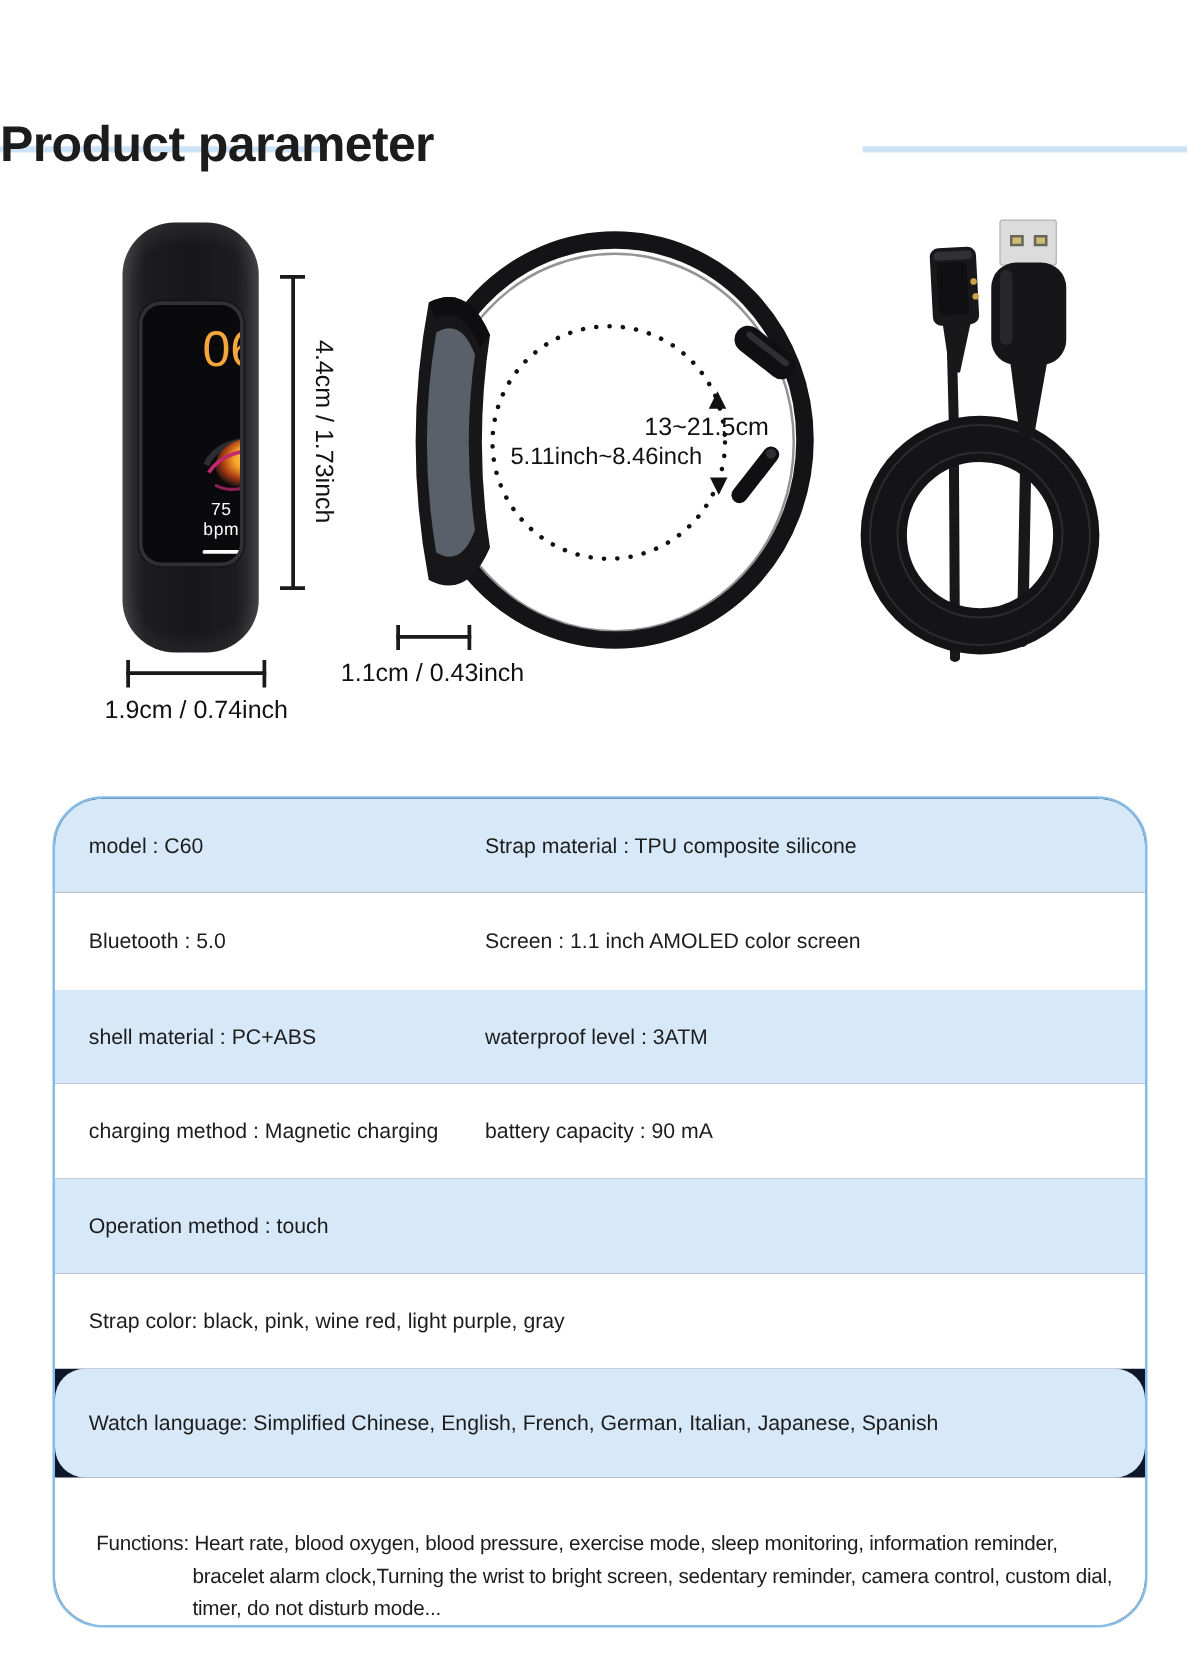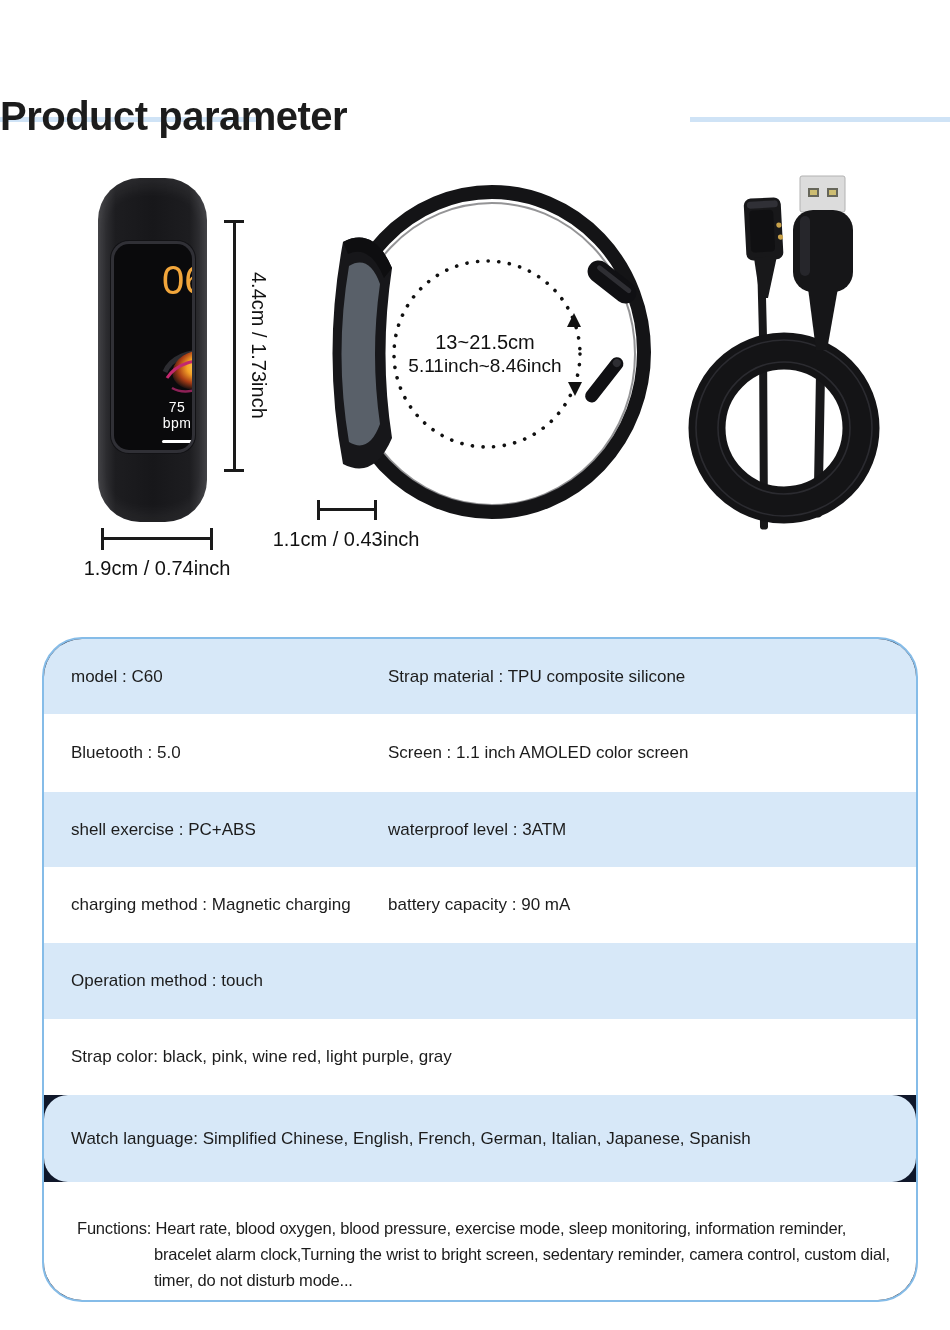--- a/index.html
+++ b/index.html
@@ -31,38 +31,38 @@
   .home-bar { width:30px; height:3px; background:#fff; border-radius:2px; margin:9px auto 0; }
 
   
   .dim-line { position:absolute; background:#1a1a1a; }
   .dim-label { position:absolute; font-size:20px; color:#111; white-space:nowrap; }
   .dim-label-v { writing-mode:vertical-rl; }
   .dim-label-c { text-align:center; white-space:normal; }
 
   
   .circ-label { position:absolute; left:355px; top:331px; width:260px; text-align:center; color:#111; }
-  .circ-cm { font-size:20px; line-height:23px; }
+  .circ-cm { font-size:20px; line-height:23px;text-align:right; }
   .circ-inch { font-size:19px; line-height:23px; }
 
   .figure-svg { position:absolute; }
 
   
   .spec-table { position:absolute; left:42px; top:637px; width:876px; height:665px;
                 border:2px solid #85bce8; border-radius:40px; overflow:hidden;
                 background:#0f172a; display:flex; flex-direction:column; }
   .row { display:flex; align-items:center; font-size:17px; color:#1c1c1c; }
   .row.blue { background:#d7e8f8; }
   .row.white { background:#ffffff; }
   .cell-left { flex:0 0 344px; padding-left:27px; }
   .cell-right { flex:1 1 auto; padding-right:6px; }
   .cell-full { flex:1 1 auto; padding-left:27px; padding-right:20px; }
   .r1{height:75px;} .r2{height:78px;} .r3{height:75px;} .r4{height:76px;}
   .r5{height:76px;} .r6{height:76px;} .r7{height:87px;border-radius:24px;}
-  .row-functions { flex:1 1 auto; align-items:center; }
+  .row-functions { flex:1 1 auto; align-items:flex-end; }
   .cell-functions { padding:26px 26px 0 110px; text-indent:-77px;
                     line-height:26px; font-size:16.5px; letter-spacing:-0.2px; }
 </style>
 </head>
 <body>
 
 <div class="page">
 
   <div class="rule rule-left"></div>
   <h1 class="title">Product parameter</h1>
@@ -161,21 +161,21 @@
   <div class="spec-table">
     <div class="row blue r1">
       <div class="cell-left">model : C60</div>
       <div class="cell-right">Strap material : TPU composite silicone</div>
     </div>
     <div class="row white r2">
       <div class="cell-left">Bluetooth : 5.0</div>
       <div class="cell-right">Screen : 1.1 inch AMOLED color screen</div>
     </div>
     <div class="row blue r3">
-      <div class="cell-left">shell exercise : PC+ABS</div>
+      <div class="cell-left">shell material : PC+ABS</div>
       <div class="cell-right">waterproof level : 3ATM</div>
     </div>
     <div class="row white r4">
       <div class="cell-left">charging method : Magnetic charging</div>
       <div class="cell-right">battery capacity : 90 mA</div>
     </div>
     <div class="row blue r5">
       <div class="cell-left">Operation method : touch</div>
     </div>
     <div class="row white r6">

